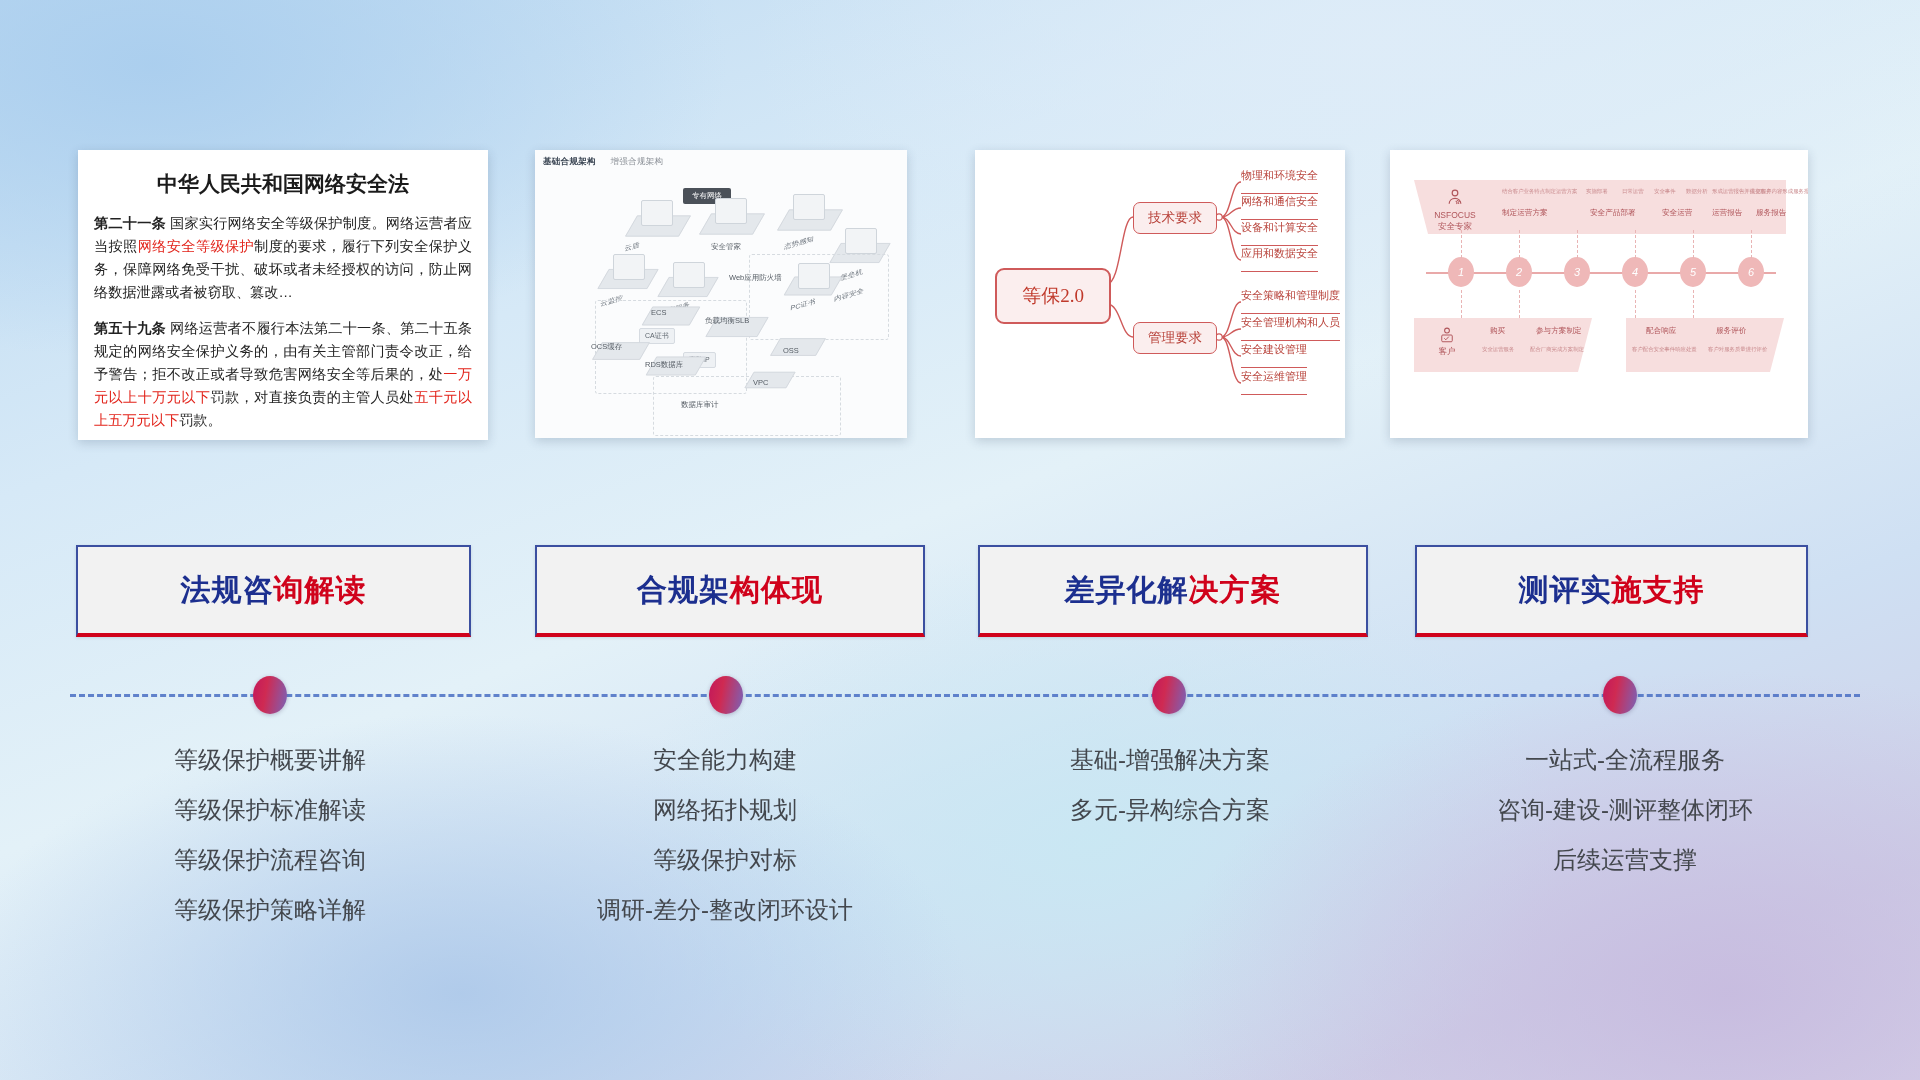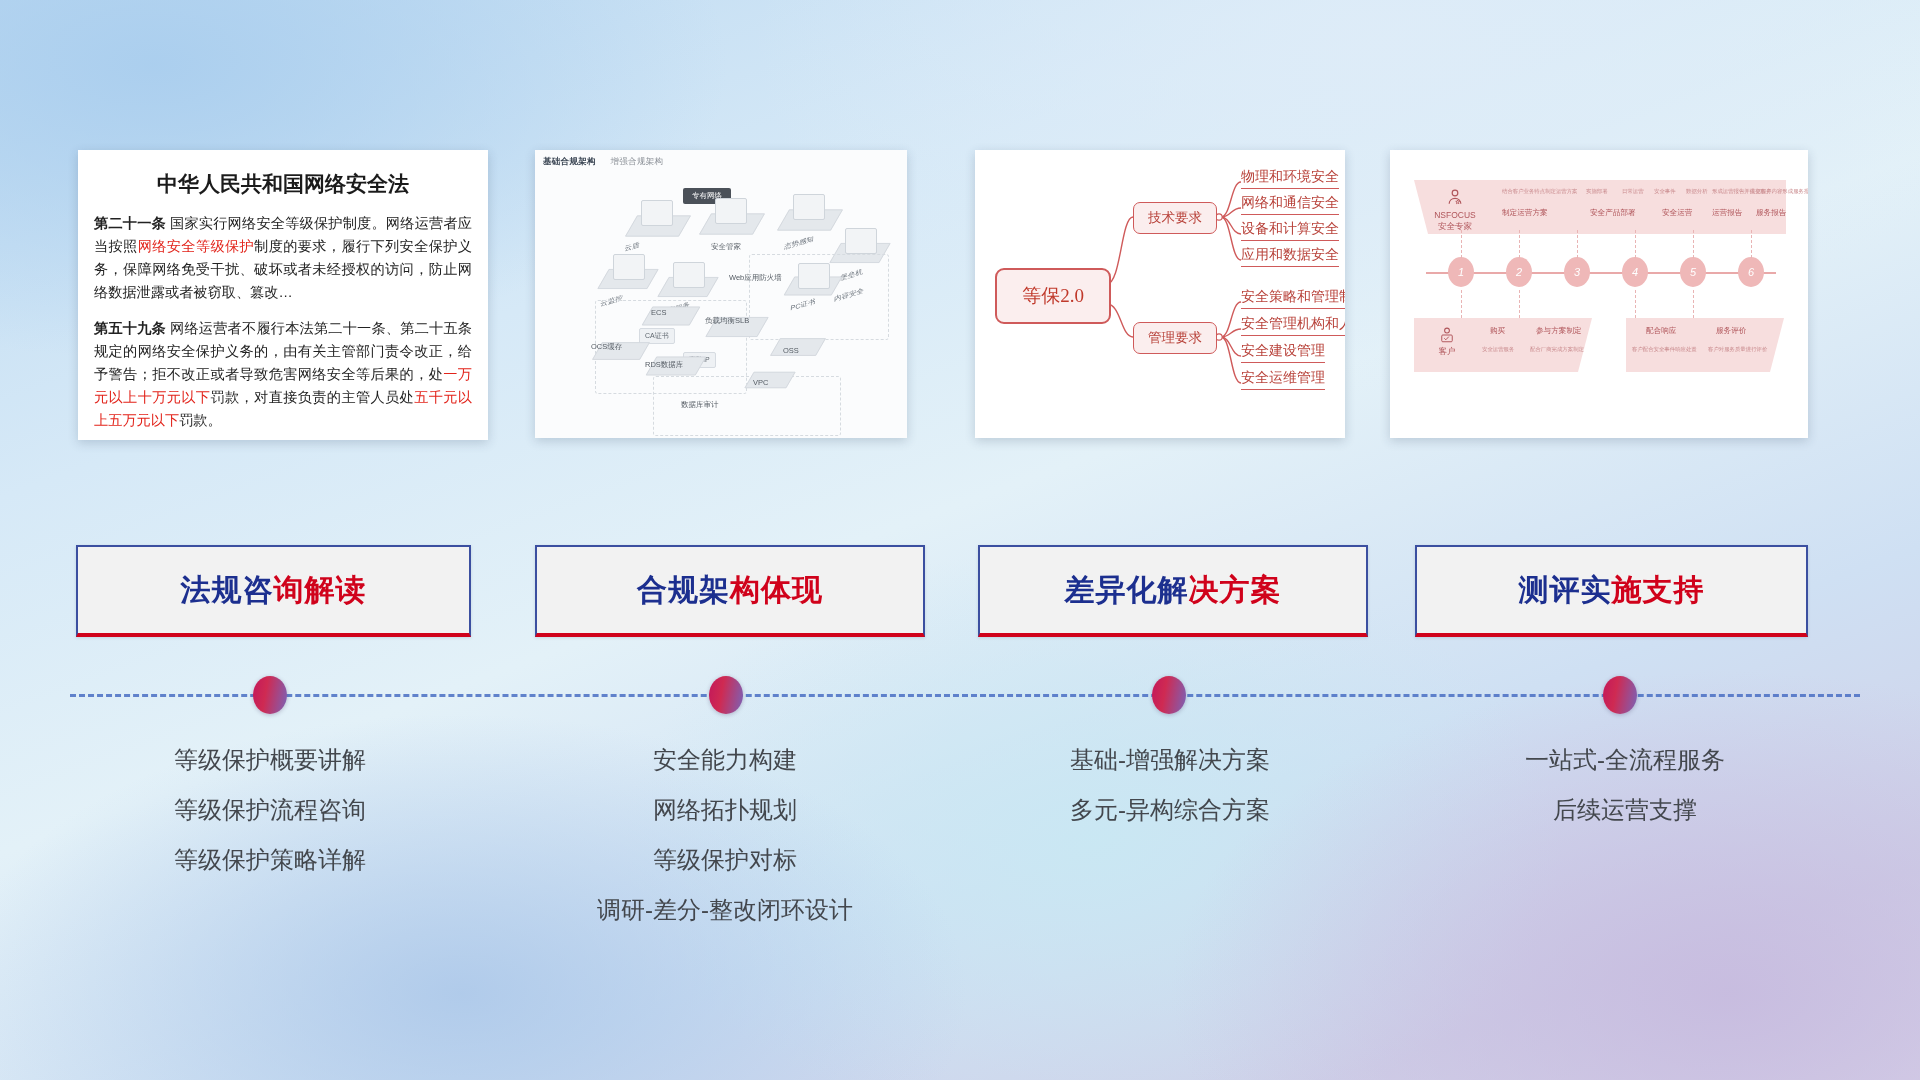--- a/index.html
+++ b/index.html
@@ -60,22 +60,22 @@
   .mm{position:relative;width:100%;height:100%;background:#fff;}
   .mm .root{position:absolute;left:20px;top:118px;width:112px;height:52px;
             border:2.4px solid #cf5a5a;border-radius:9px;background:#fbeeee;
             display:flex;align-items:center;justify-content:center;
             color:#c0392b;font-size:19px;font-family:"Liberation Serif","DejaVu Serif",serif;}
   .mm .br{position:absolute;width:82px;height:30px;border:1.8px solid #cf5a5a;border-radius:7px;
           background:#fbeeee;display:flex;align-items:center;justify-content:center;
           color:#b8423a;font-size:13.5px;font-family:"Liberation Serif","DejaVu Serif",serif;}
   .mm .br.t{left:158px;top:52px;}
   .mm .br.m{left:158px;top:172px;}
-  .mm .leaf{position:absolute;color:#b8423a;font-size:14px;white-space:nowrap;
-            font-family:"Liberation Serif","DejaVu Serif",serif;padding-bottom:2px;
+  .mm .leaf{position:absolute;color:#b8423a;font-size:11px;white-space:nowrap;
+            font-family:"Liberation Serif","DejaVu Serif",serif;padding-bottom:10px;
             border-bottom:1.8px solid #cf5a5a;}
   .mm svg{position:absolute;inset:0;}
 
   
   .tl{position:relative;width:100%;height:100%;background:#fff;}
   .tl .ribbon{position:absolute;height:54px;background:#f7dede;}
   .tl .num{position:absolute;width:26px;height:30px;border-radius:50%;
            background:#efb8b8;color:#fff;font-size:11px;font-style:italic;
            display:flex;align-items:center;justify-content:center;}
   .tl .tt{position:absolute;font-size:7.6px;color:#b0555a;white-space:nowrap;}
@@ -331,32 +331,34 @@
 
   <div class="axis"></div>
   <div class="dot" style="left:253px;"></div>
   <div class="dot" style="left:709px;"></div>
   <div class="dot" style="left:1152px;"></div>
   <div class="dot" style="left:1603px;"></div>
 
   <div class="lists">
     <div class="col L1">
       <div>等级保护概要讲解</div>
+      <div>等级保护标准解读</div>
       <div>等级保护流程咨询</div>
       <div>等级保护策略详解</div>
     </div>
     <div class="col L2">
       <div>安全能力构建</div>
       <div>网络拓扑规划</div>
       <div>等级保护对标</div>
       <div>调研-差分-整改闭环设计</div>
     </div>
     <div class="col L3">
       <div>基础-增强解决方案</div>
       <div>多元-异构综合方案</div>
     </div>
     <div class="col L4">
       <div>一站式-全流程服务</div>
+      <div>咨询-建设-测评整体闭环</div>
       <div>后续运营支撑</div>
     </div>
   </div>
 
 </div>
 
 </body></html>

